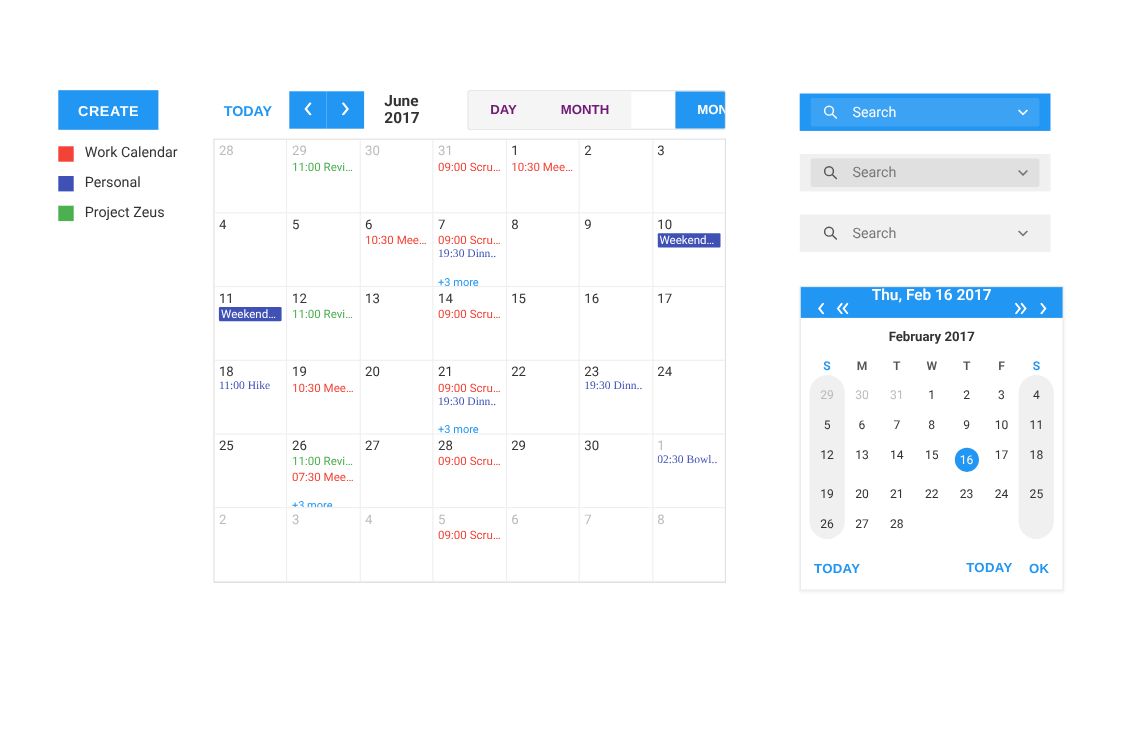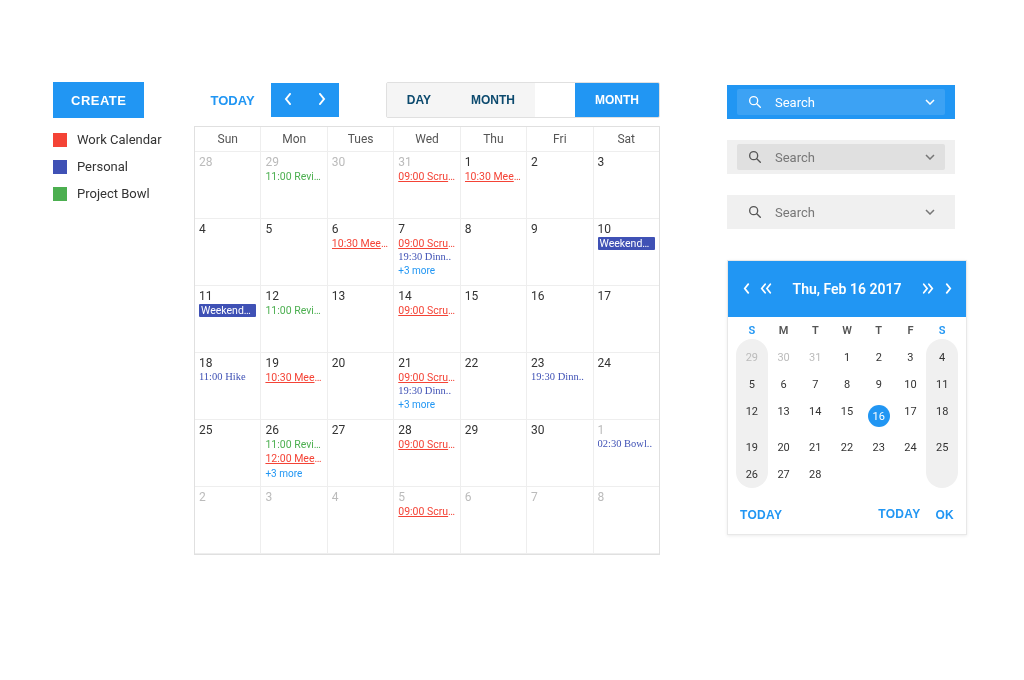--- a/index.html
+++ b/index.html
@@ -10,59 +10,59 @@
   .cal-panel { position: absolute; left: 53px; top: 81px; width: 607px; }
   .cal-toolbar { display: flex; align-items: center; height: 38px; }
   .create-btn { background: #2196f3; color: #fff; border: none; font-weight: 600; font-size: 13px; height: 36px; padding: 0 18px; letter-spacing: .5px; cursor: pointer; }
   .spacer1 { width: 50px; }
   .today-btn { background: transparent; color: #2196f3; border: none; font-weight: 600; font-size: 13px; height: 36px; padding: 0 16px; cursor: pointer; }
   .nav-btns { display: flex; }
   .nav-btn { width: 34px; height: 34px; background: #2196f3; color: #fff; border: none; display: flex; align-items: center; justify-content: center; cursor: pointer; font-size: 14px; }
   .nav-btn svg { stroke: #fff; }
   .month-label { font-weight: 700; font-size: 14px; padding: 0 18px; }
   .view-tabs { display: flex; margin-left: auto; border: 1px solid #e0e0e0; border-radius: 2px; overflow: hidden; }
-  .view-tab { background: #f5f5f5; color: #0c4a6e; border: none; font-weight: 600; font-size: 12px; height: 34px; padding: 0 20px; cursor: pointer; }
+  .view-tab { background: #f5f5f5; color: #701a75; border: none; font-weight: 600; font-size: 12px; height: 34px; padding: 0 20px; cursor: pointer; }
   .view-tab.active { background: #2196f3; color: #fff; margin-left: 40px; }
 
   .legend { position: absolute; left: 53px; top: 132px; width: 140px; }
   .legend-item { display: flex; align-items: center; margin-bottom: 12px; font-size: 13px; }
   .legend-swatch { width: 14px; height: 14px; margin-right: 10px; }
 
   .grid { position: absolute; left: 194px; top: 126px; width: 466px; border: 1px solid #e0e0e0; background: #fff; }
   .grid-header { display: flex; }
   .gh-cell { flex: 1; text-align: center; font-size: 12px; color: #555; padding: 5px 0; border-right: 1px solid #eee; border-bottom: 1px solid #eee; }
   .gh-cell:last-child { border-right: none; }
   .grid-body { }
   .grid-row { display: flex; height: 67px; }
   .g-cell { flex: 1; border-right: 1px solid #eee; border-bottom: 1px solid #eee; padding: 3px 4px; position: relative; overflow: hidden; font-size: 11px; }
   .g-cell:last-child { border-right: none; }
   .g-daynum { font-size: 12px; color: #333; }
   .g-daynum.outside { color: #bbb; }
   .ev { font-size: 10.5px; white-space: nowrap; overflow: hidden; text-overflow: ellipsis; margin-top: 1px; }
-  .ev.work { color: #f44336; text-decoration: underline; }
+  .ev.work { color: #f44336; }
   .ev.personal { color: #3f51b5; font-family: Liberation Serif, serif; }
   .ev.zeus { color: #4caf50; }
   .ev.chip-personal { background: #3f51b5; color: #fff; padding: 0 2px; border-radius: 1px; }
-  .more-link { font-size: 10px; color: #2196f3; margin-top: 3px; }
+  .more-link { font-size: 10px; color: #2196f3; margin-top: 15px; }
 
   
   .sbar { position: absolute; width: 228px; height: 34px; display: flex; align-items: center; padding: 0 10px 0 10px; }
   .sbar .s-icon { margin-right: 12px; display: flex; }
   .sbar .s-text { flex: 1; font-size: 13px; }
   .sbar .s-chev { display: flex; }
   .sbar1 { left: 727px; top: 85px; background: #2196f3; color: #fff; }
   .sbar1-inner { background: rgba(255,255,255,.12); display:flex;align-items:center;flex:1;height:26px;border-radius:2px;padding:0 10px; }
   .sbar2 { left: 727px; top: 140px; background: #f0f0f0; }
   .sbar2-inner { background:#e0e0e0;display:flex;align-items:center;flex:1;height:26px;border-radius:2px;padding:0 10px;color:#777; }
   .sbar3 { left: 727px; top: 195px; background: #f0f0f0; }
   .sbar3-inner { display:flex;align-items:center;flex:1;height:26px;padding:0 10px;color:#777; }
 
   
   .dpicker { position: absolute; left: 727px; top: 260px; width: 240px; border: 1px solid #e8e8e8; background: #fff; box-shadow: 0 1px 3px rgba(0,0,0,.08); }
-  .dp-header { background: #2196f3; color: #fff; height: 56px; display: flex; align-items: center; padding: 0 8px; }
+  .dp-header { background: #2196f3; color: #fff; height: 28px; display: flex; padding: 0 8px; }
   .dp-nav { background: none; border: none; color: #fff; width: 20px; height: 40px; display: flex; align-items: center; justify-content: center; cursor: pointer; }
   .dp-title { flex: 1; text-align: center; font-weight: 600; font-size: 14px; }
   .dp-sub { text-align: center; font-weight: 700; font-size: 12px; padding: 10px 0 6px; }
   .dp-grid { padding: 0 8px 12px; }
   .dp-row { display: flex; }
   .dp-cell { flex: 1; text-align: center; font-size: 11px; padding: 7px 0; position: relative; }
   .dp-hcell { font-weight: 600; color: #555; }
   .dp-hcell.sun, .dp-hcell.sat { color: #2196f3; }
   .dp-cell.outside { color: #bbb; }
   .dp-cell.selected span { background: #2196f3; color: #fff; width: 22px; height: 22px; border-radius: 50%; display: inline-flex; align-items: center; justify-content: center; }
@@ -89,53 +89,45 @@
           <span><svg width="8" height="12" viewBox="0 0 8 12" fill="none">
                 <path d="M6 1L2 6l4 5" stroke-width="2" stroke-linecap="round"></path>
               </svg></span>
         </button>
         <button class="nav-btn">
           <span><svg width="8" height="12" viewBox="0 0 8 12" fill="none">
                 <path d="M2 1l4 5-4 5" stroke-width="2" stroke-linecap="round"></path>
               </svg></span>
         </button>
       </div>
+      <div class="month-label">June 2017</div>
       <div class="view-tabs">
         <button class="view-tab">DAY</button>
         <button class="view-tab">MONTH</button>
         <button class="view-tab active">MONTH</button>
       </div>
     </div>
   </div>
 
   <div class="legend" id="legend">
       <div class="legend-item">
         <span class="legend-swatch" style="background: rgb(244, 67, 54);"></span>
         <span>Work Calendar</span>
       </div>
       <div class="legend-item">
         <span class="legend-swatch" style="background: rgb(63, 81, 181);"></span>
         <span>Personal</span>
       </div>
       <div class="legend-item">
         <span class="legend-swatch" style="background: rgb(76, 175, 80);"></span>
-        <span>Project Bowl</span>
+        <span>Project Zeus</span>
       </div>
     </div>
 
   <div class="grid">
-    <div class="grid-header" id="grid-header">
-        <div class="gh-cell">Sun</div>
-        <div class="gh-cell">Mon</div>
-        <div class="gh-cell">Tues</div>
-        <div class="gh-cell">Wed</div>
-        <div class="gh-cell">Thu</div>
-        <div class="gh-cell">Fri</div>
-        <div class="gh-cell">Sat</div>
-      </div>
     <div class="grid-body" id="grid-body">
         <div class="grid-row">
           <div class="g-cell">
             <div class="g-daynum outside">28</div>
           </div>
           <div class="g-cell">
             <div class="g-daynum outside">29</div>
             <div class="ev zeus">11:00 Revie..</div>
           </div>
           <div class="g-cell">
@@ -239,21 +231,21 @@
             <div class="g-daynum">24</div>
           </div>
         </div>
         <div class="grid-row">
           <div class="g-cell">
             <div class="g-daynum">25</div>
           </div>
           <div class="g-cell">
             <div class="g-daynum">26</div>
             <div class="ev zeus">11:00 Revie..</div>
-            <div class="ev work">12:00 Meet..</div>
+            <div class="ev work">07:30 Meet..</div>
             <div class="more-link">+3 more</div>
           </div>
           <div class="g-cell">
             <div class="g-daynum">27</div>
           </div>
           <div class="g-cell">
             <div class="g-daynum">28</div>
             <div class="ev work">09:00 Scrum</div>
           </div>
           <div class="g-cell">
@@ -360,20 +352,21 @@
           <span><svg width="12" height="11" viewBox="0 0 14 12">
               <path d="M2 1l4 5-4 5M8 1l4 5-4 5" stroke="#fff" stroke-width="2" fill="none" stroke-linecap="round"></path>
             </svg></span>
         </button>
       <button class="dp-nav">
           <span><svg width="7" height="11" viewBox="0 0 8 12">
               <path d="M2 1l4 5-4 5" stroke="#fff" stroke-width="2" fill="none" stroke-linecap="round"></path>
             </svg></span>
         </button>
     </div>
+    <div class="dp-sub">February 2017</div>
     <div class="dp-grid">
       <div class="dp-table" id="dp-table">
         <div class="wbg-sun"></div>
         <div class="wbg-sat"></div>
       <div class="dp-row">
             <div class="dp-cell dp-hcell sun">S</div>
             <div class="dp-cell dp-hcell">M</div>
             <div class="dp-cell dp-hcell">T</div>
             <div class="dp-cell dp-hcell">W</div>
             <div class="dp-cell dp-hcell">T</div>

